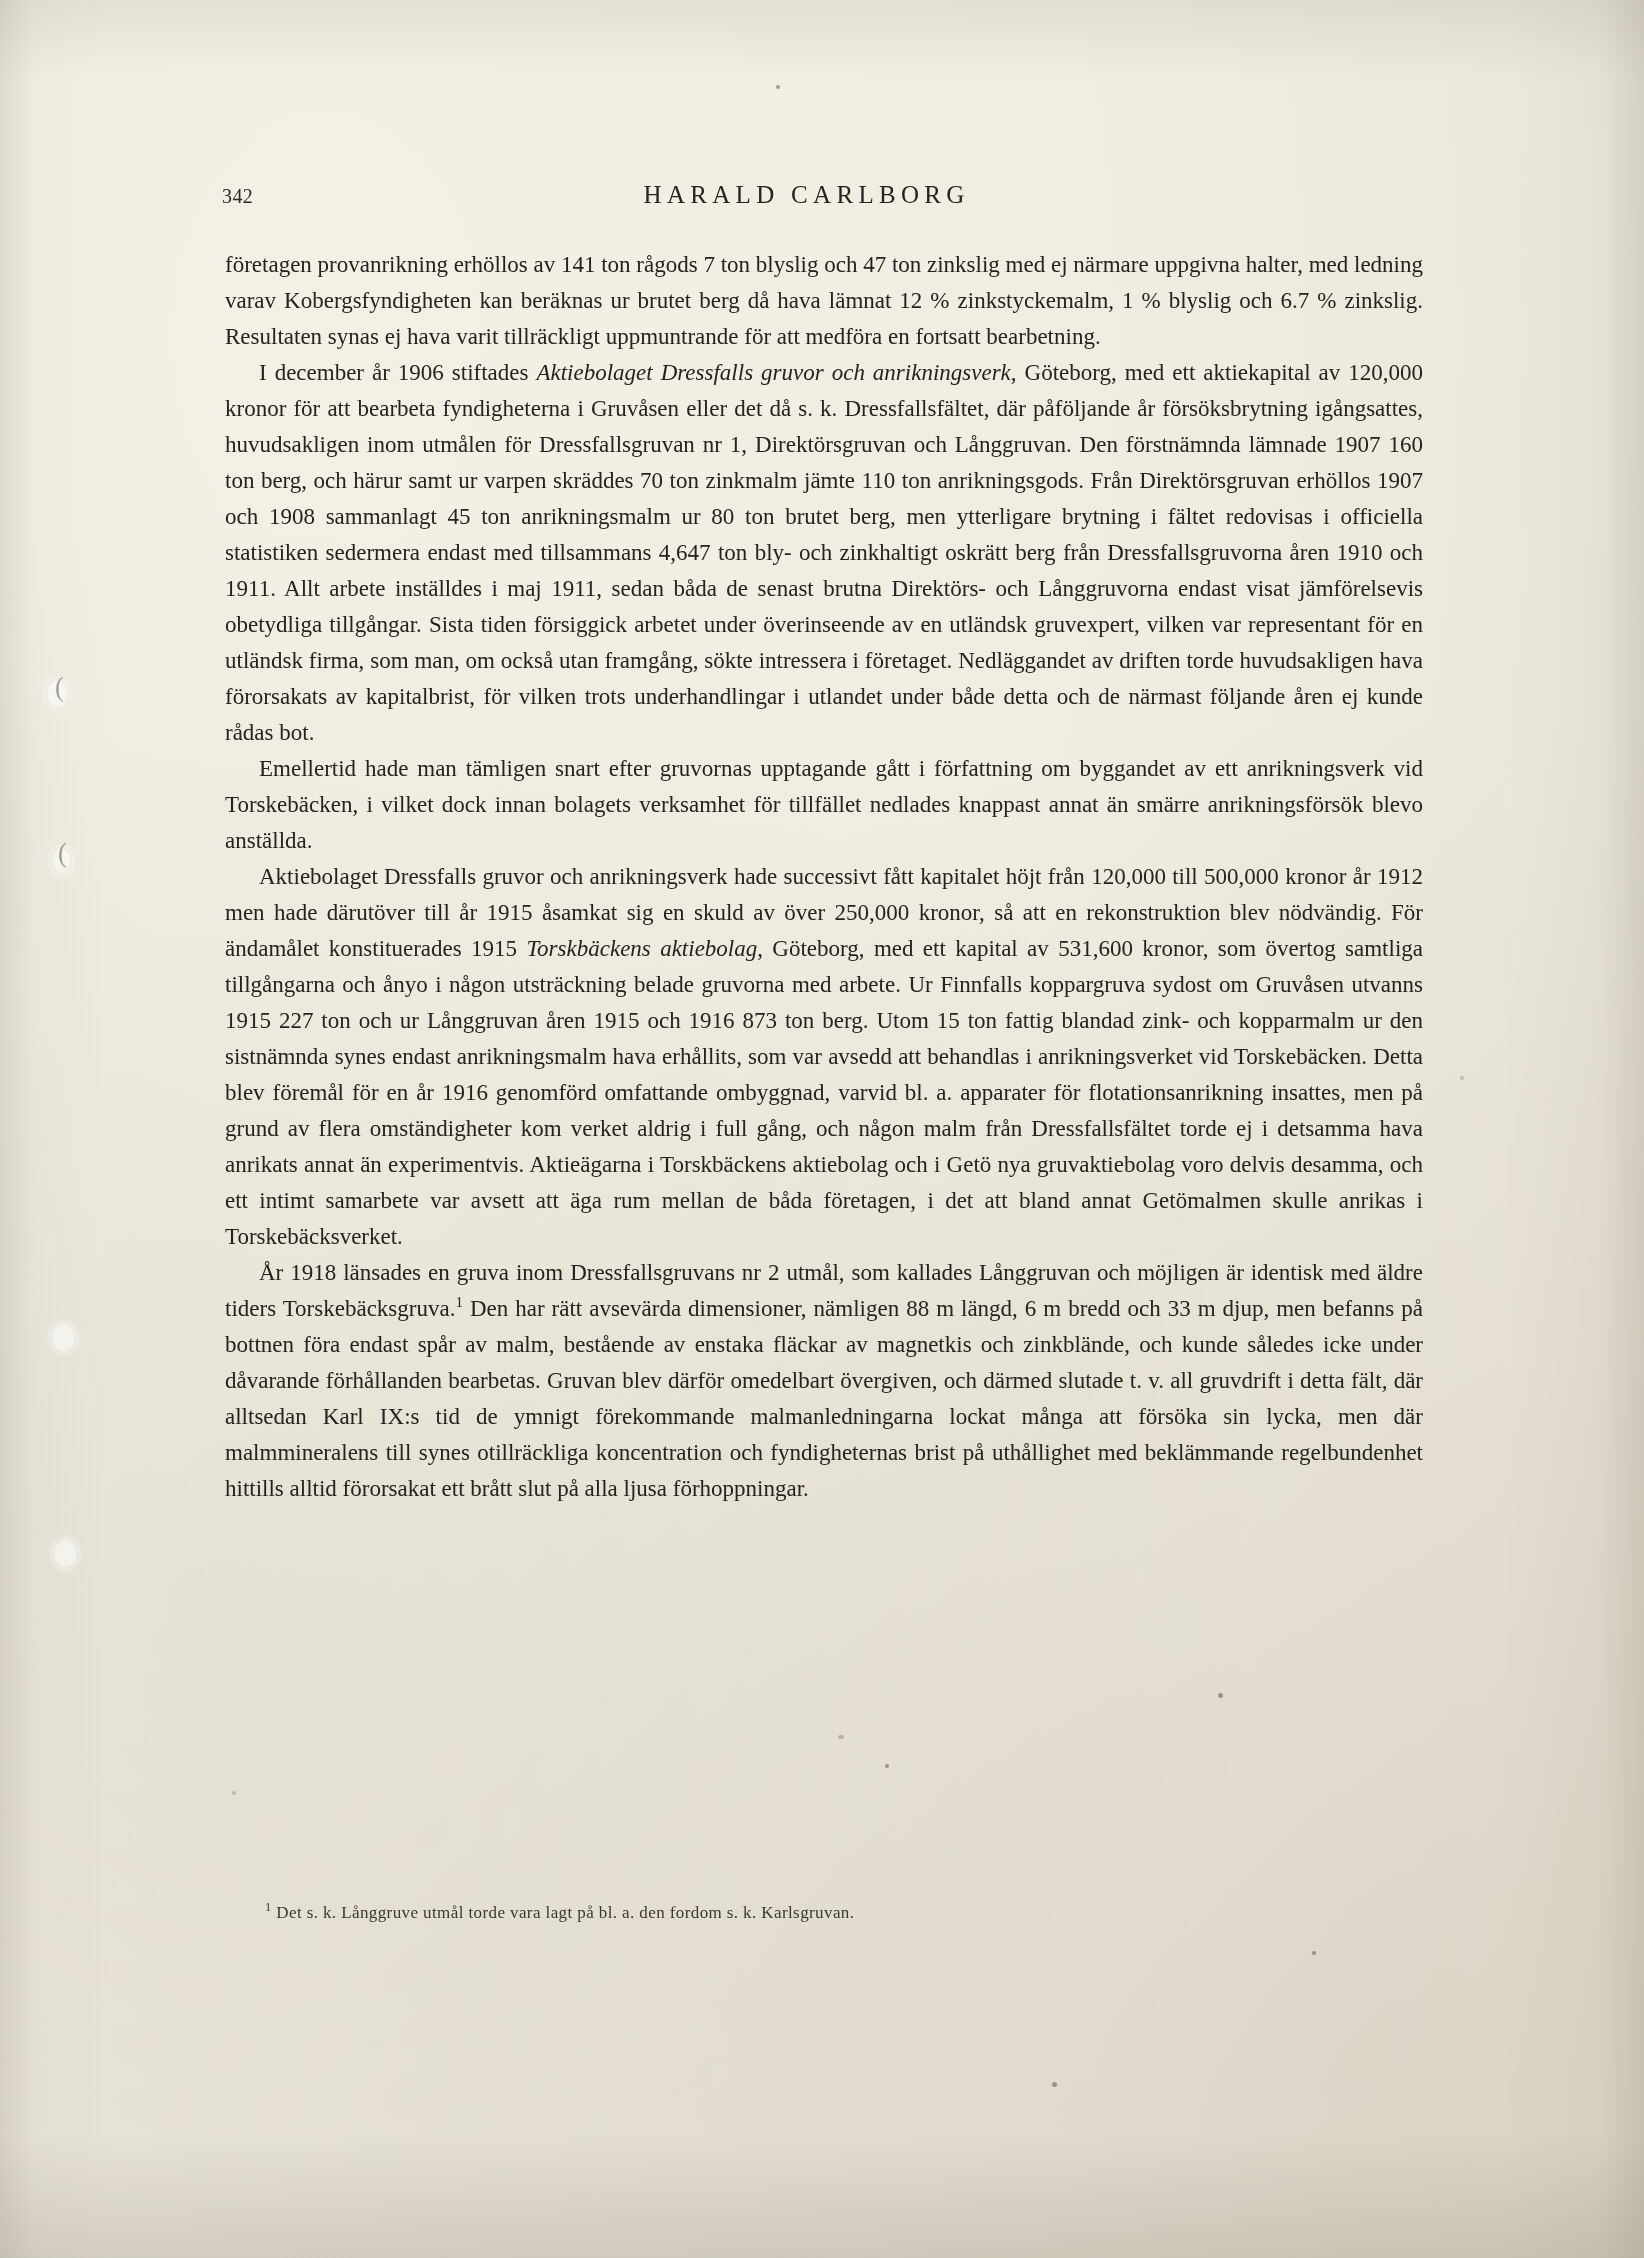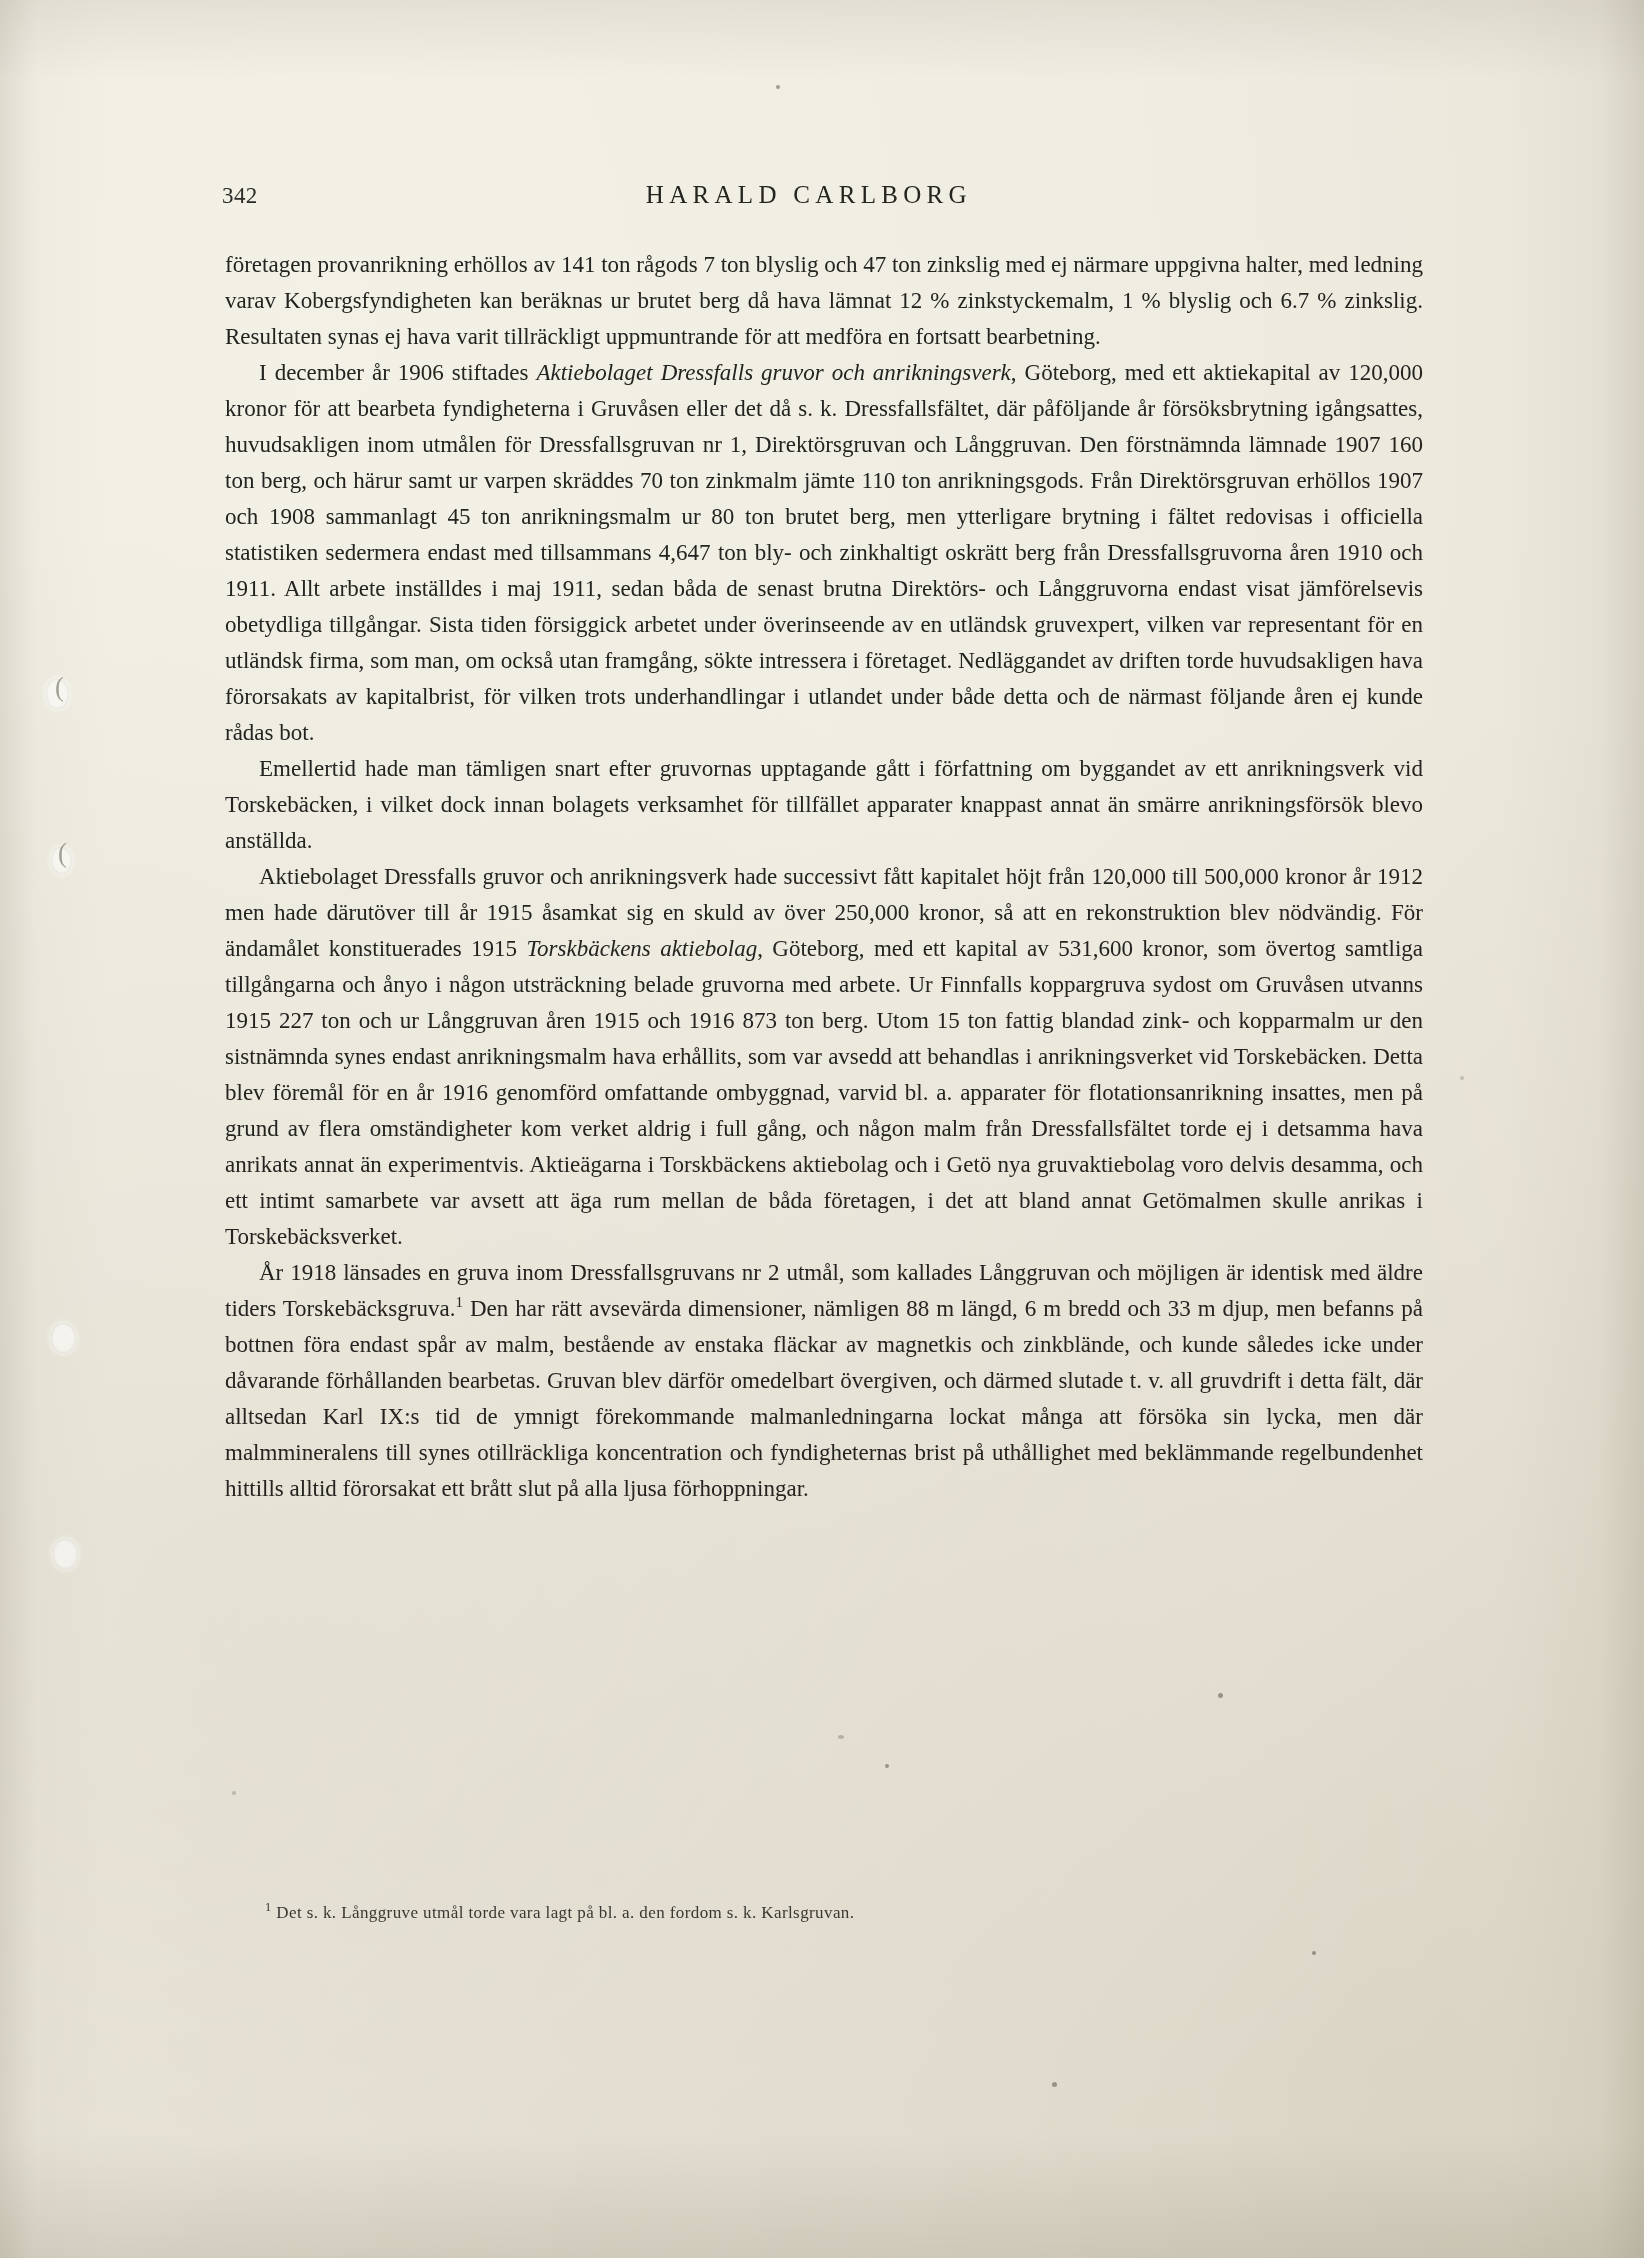--- a/index.html
+++ b/index.html
@@ -53,21 +53,21 @@
 
   .folio-row {
     position: absolute;
     top: 181px;
     left: 222px;
     width: 1200px;
     display: flex;
     align-items: baseline;
   }
   .folio {
-    font-size: 23px;
+    font-size: 20px;
     color: #2b2a26;
     letter-spacing: 0.4px;
     font-family: "Liberation Serif", serif;
   }
   .running-head {
     flex: 1;
     text-align: center;
     font-size: 25px;
     letter-spacing: 5.3px;
     color: #26241f;
@@ -152,21 +152,21 @@
   <div class="content">
 
     <div class="folio-row">
       <div class="folio">342</div>
       <div class="running-head">HARALD CARLBORG</div>
     </div>
 
     <div class="body-text">
       <p class="noindent">företagen provanrikning erhöllos av 141 ton rågods 7 ton blyslig och 47 ton zinkslig med ej närmare uppgivna halter, med ledning varav Kobergsfyndigheten kan beräknas ur brutet berg då hava lämnat 12 % zinkstyckemalm, 1 % blyslig och 6.7 % zinkslig. Resultaten synas ej hava varit tillräckligt uppmuntrande för att medföra en fortsatt bearbetning.</p>
       <p>I december år 1906 stiftades <i>Aktiebolaget Dressfalls gruvor och anrikningsverk</i>, Göteborg, med ett aktiekapital av 120,000 kronor för att bearbeta fyndigheterna i Gruvåsen eller det då s. k. Dressfallsfältet, där påföljande år försöksbrytning igångsattes, huvudsakligen inom utmålen för Dressfallsgruvan nr 1, Direktörsgruvan och Långgruvan. Den förstnämnda lämnade 1907 160 ton berg, och härur samt ur varpen skräddes 70 ton zinkmalm jämte 110 ton anrikningsgods. Från Direktörsgruvan erhöllos 1907 och 1908 sammanlagt 45 ton anrikningsmalm ur 80 ton brutet berg, men ytterligare brytning i fältet redovisas i officiella statistiken sedermera endast med tillsammans 4,647 ton bly- och zinkhaltigt oskrätt berg från Dressfallsgruvorna åren 1910 och 1911. Allt arbete inställdes i maj 1911, sedan båda de senast brutna Direktörs- och Långgruvorna endast visat jämförelsevis obetydliga tillgångar. Sista tiden försiggick arbetet under överinseende av en utländsk gruvexpert, vilken var representant för en utländsk firma, som man, om också utan framgång, sökte intressera i företaget. Nedläggandet av driften torde huvudsakligen hava förorsakats av kapitalbrist, för vilken trots underhandlingar i utlandet under både detta och de närmast följande åren ej kunde rådas bot.</p>
-      <p>Emellertid hade man tämligen snart efter gruvornas upptagande gått i författning om byggandet av ett anrikningsverk vid Torskebäcken, i vilket dock innan bolagets verksamhet för tillfället apparater knappast annat än smärre anrikningsförsök blevo anställda.</p>
+      <p>Emellertid hade man tämligen snart efter gruvornas upptagande gått i författning om byggandet av ett anrikningsverk vid Torskebäcken, i vilket dock innan bolagets verksamhet för tillfället nedlades knappast annat än smärre anrikningsförsök blevo anställda.</p>
       <p>Aktiebolaget Dressfalls gruvor och anrikningsverk hade successivt fått kapitalet höjt från 120,000 till 500,000 kronor år 1912 men hade därutöver till år 1915 åsamkat sig en skuld av över 250,000 kronor, så att en rekonstruktion blev nödvändig. För ändamålet konstituerades 1915 <i>Torskbäckens aktiebolag</i>, Göteborg, med ett kapital av 531,600 kronor, som övertog samtliga tillgångarna och ånyo i någon utsträckning belade gruvorna med arbete. Ur Finnfalls koppargruva sydost om Gruvåsen utvanns 1915 227 ton och ur Långgruvan åren 1915 och 1916 873 ton berg. Utom 15 ton fattig blandad zink- och kopparmalm ur den sistnämnda synes endast anrikningsmalm hava erhållits, som var avsedd att behandlas i anrikningsverket vid Torskebäcken. Detta blev föremål för en år 1916 genomförd omfattande ombyggnad, varvid bl. a. apparater för flotationsanrikning insattes, men på grund av flera omständigheter kom verket aldrig i full gång, och någon malm från Dressfallsfältet torde ej i detsamma hava anrikats annat än experimentvis. Aktieägarna i Torskbäckens aktiebolag och i Getö nya gruvaktiebolag voro delvis desamma, och ett intimt samarbete var avsett att äga rum mellan de båda företagen, i det att bland annat Getömalmen skulle anrikas i Torskebäcksverket.</p>
       <p>År 1918 länsades en gruva inom Dressfallsgruvans nr 2 utmål, som kallades Långgruvan och möjligen är identisk med äldre tiders Torskebäcksgruva.<sup class="fn">1</sup> Den har rätt avsevärda dimensioner, nämligen 88 m längd, 6 m bredd och 33 m djup, men befanns på bottnen föra endast spår av malm, bestående av enstaka fläckar av magnetkis och zinkblände, och kunde således icke under dåvarande förhållanden bearbetas. Gruvan blev därför omedelbart övergiven, och därmed slutade t. v. all gruvdrift i detta fält, där alltsedan Karl IX:s tid de ymnigt förekommande malmanledningarna lockat många att försöka sin lycka, men där malmmineralens till synes otillräckliga koncentration och fyndigheternas brist på uthållighet med beklämmande regelbundenhet hittills alltid förorsakat ett brått slut på alla ljusa förhoppningar.</p>
     </div>
 
     <div class="footnote"><sup>1</sup> Det s. k. Långgruve utmål torde vara lagt på bl. a. den fordom s. k. Karlsgruvan.</div>
 
   </div>
 
   <span class="hole" style="left:46px; top:679px; width:23px; height:30px;"></span>
   <span class="hole" style="left:51px; top:847px; width:21px; height:26.5px;"></span>

